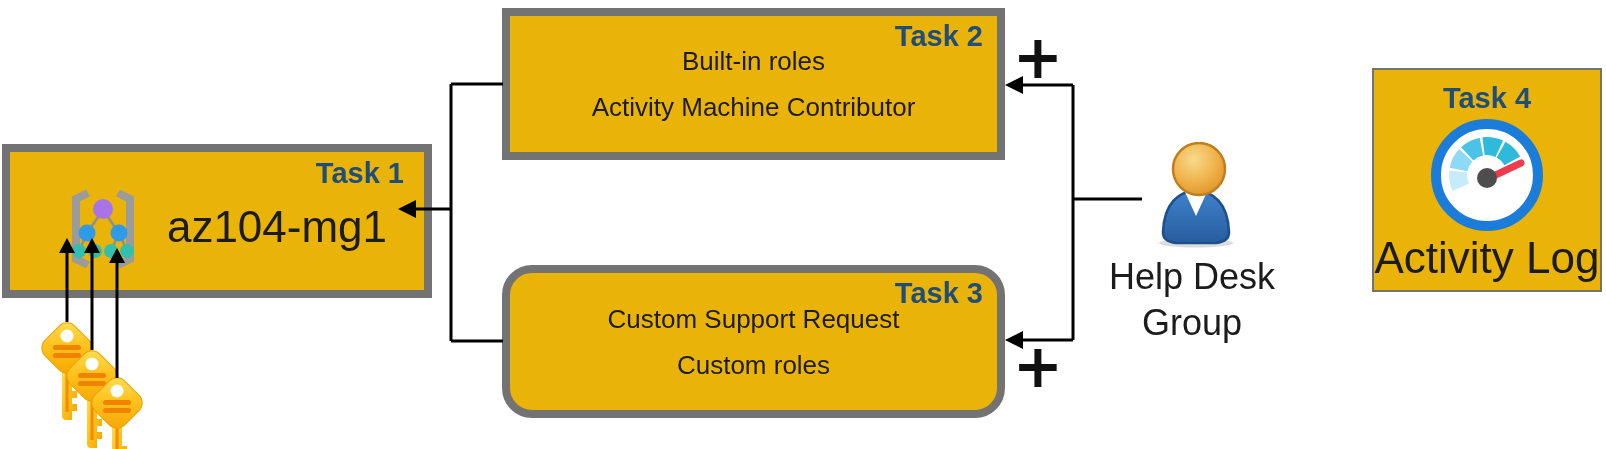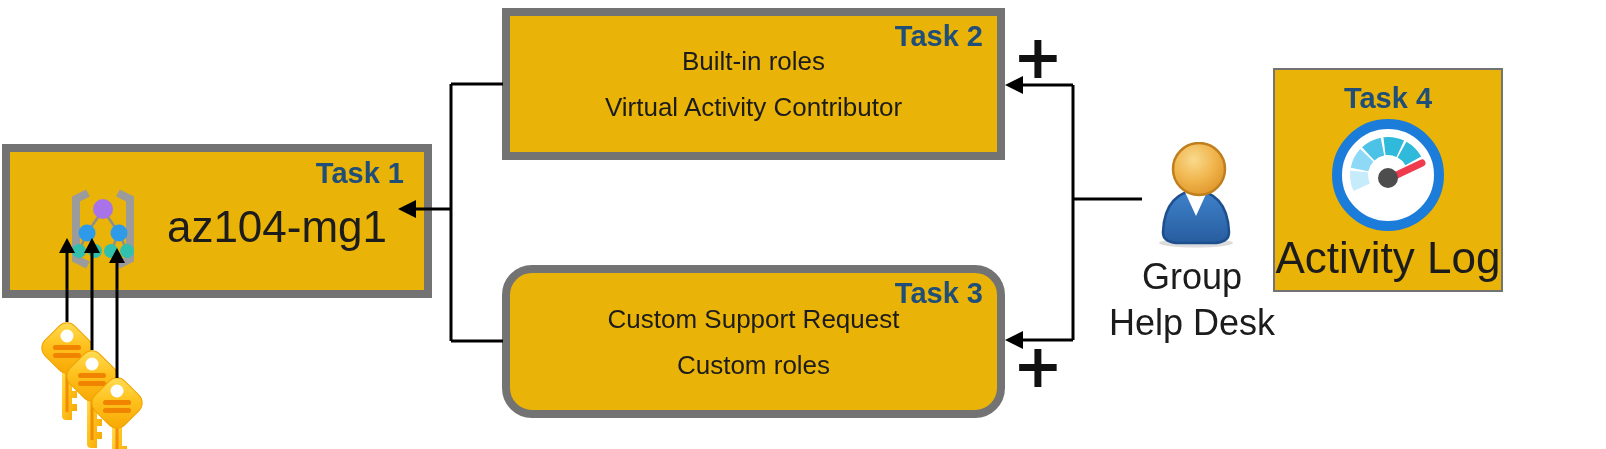--- a/index.html
+++ b/index.html
@@ -12,21 +12,21 @@
   .task-label{position:absolute;color:#1f4e79;font-weight:bold;font-size:29px;white-space:nowrap;}
   .task1{left:2px;top:133px;width:430px;height:154px;margin-top:11px;}
   .task1 .task-label{right:20px;top:5px;}
   .mg-icon{position:absolute;left:46px;top:32px;}
   .task1-title{position:absolute;left:128px;right:8px;top:50px;text-align:center;font-size:44px;}
   .task2{left:502px;top:8px;width:503px;height:152px;}
   .task3{left:502px;top:265px;width:503px;height:153px;border-radius:30px;}
   .task2 .task-label,.task3 .task-label{right:14px;top:4px;}
   .box-lines{position:absolute;inset:0;display:flex;flex-direction:column;justify-content:center;
     align-items:center;font-size:26px;line-height:46px;text-align:center;}
-  .task4{left:1273px;top:68px;width:230px;height:224px;border-width:2px;
+  .task4{left:1372px;top:68px;width:230px;height:224px;border-width:2px;
     display:flex;flex-direction:column;align-items:center;}
   .task4 .task-label{position:static;margin-top:12px;}
   .task4 .gauge-wrap{margin-top:2px;}
   .task4-title{font-size:44px;margin-top:-4px;}
   .plus{position:absolute;z-index:5;width:60px;height:70px;text-align:center;
     font-family:"DejaVu Sans",sans-serif;font-weight:bold;font-size:60px;line-height:70px;color:#111;}
   .plus-top{left:1008px;top:22px;}
   .plus-bottom{left:1008px;top:331px;}
   .person-icon{position:absolute;left:1152px;top:142px;z-index:3;}
   .person-label{position:absolute;left:1102px;top:254px;width:180px;text-align:center;
@@ -85,21 +85,21 @@
       <circle cx="55" cy="67" r="7" fill="#31c0ad"></circle>
       <circle cx="71" cy="67" r="7" fill="#31c0ad"></circle>
     </svg>
     <div class="task1-title">az104-mg1</div>
   </div>
 
   <div class="box task2">
     <div class="task-label">Task 2</div>
     <div class="box-lines">
       <div>Built-in roles</div>
-      <div>Virtual Activity Contributor</div>
+      <div>Activity Machine Contributor</div>
     </div>
   </div>
 
   <div class="box task3">
     <div class="task-label">Task 3</div>
     <div class="box-lines">
       <div>Custom Support Request</div>
       <div>Custom roles</div>
     </div>
   </div>
@@ -118,22 +118,22 @@
         <stop offset="0%" stop-color="#3f82cc"></stop>
         <stop offset="100%" stop-color="#275d9e"></stop>
       </linearGradient>
     </defs>
     <ellipse cx="44" cy="101" rx="37" ry="4.5" fill="#c9c9c9" opacity="0.65"></ellipse>
     <path d="M44,49 C27,49 12,61 11,90 C10.7,97 16,100 24,101 L64,101 C72,100 77.3,97 77,90 C76,61 61,49 44,49 Z" fill="url(#bodyGrad)" stroke="#1d4f8e" stroke-width="2.5"></path>
     <path d="M33,50 L44,74 L55,50 Z" fill="#ffffff"></path>
     <circle cx="47" cy="27" r="26" fill="url(#headGrad)" stroke="#c07f1d" stroke-width="2.5"></circle>
   </svg>
   <div class="person-label">
+    <div>Help Desk</div>
     <div>Group</div>
-    <div>Help Desk</div>
   </div>
 
   <div class="box task4">
     <div class="task-label">Task 4</div>
     <div class="gauge-wrap">
       <svg width="116" height="116" viewBox="0 0 116 116">
         <circle cx="58" cy="58" r="51" fill="#ffffff" stroke="#1b7cd9" stroke-width="10"></circle>
         <path d="M23.6,74.1 A38,38 0 0 1 20.3,53.4 L38.1,55.6 A20,20 0 0 0 39.9,66.5 Z" fill="#c6ebfa"></path>
         <path d="M20.7,50.7 A38,38 0 0 1 30.2,32.1 L43.4,44.4 A20,20 0 0 0 38.4,54.2 Z" fill="#8ed9f6"></path>
         <path d="M32.1,30.2 A38,38 0 0 1 50.7,20.7 L54.2,38.4 A20,20 0 0 0 44.4,43.4 Z" fill="#4cc2e6"></path>

